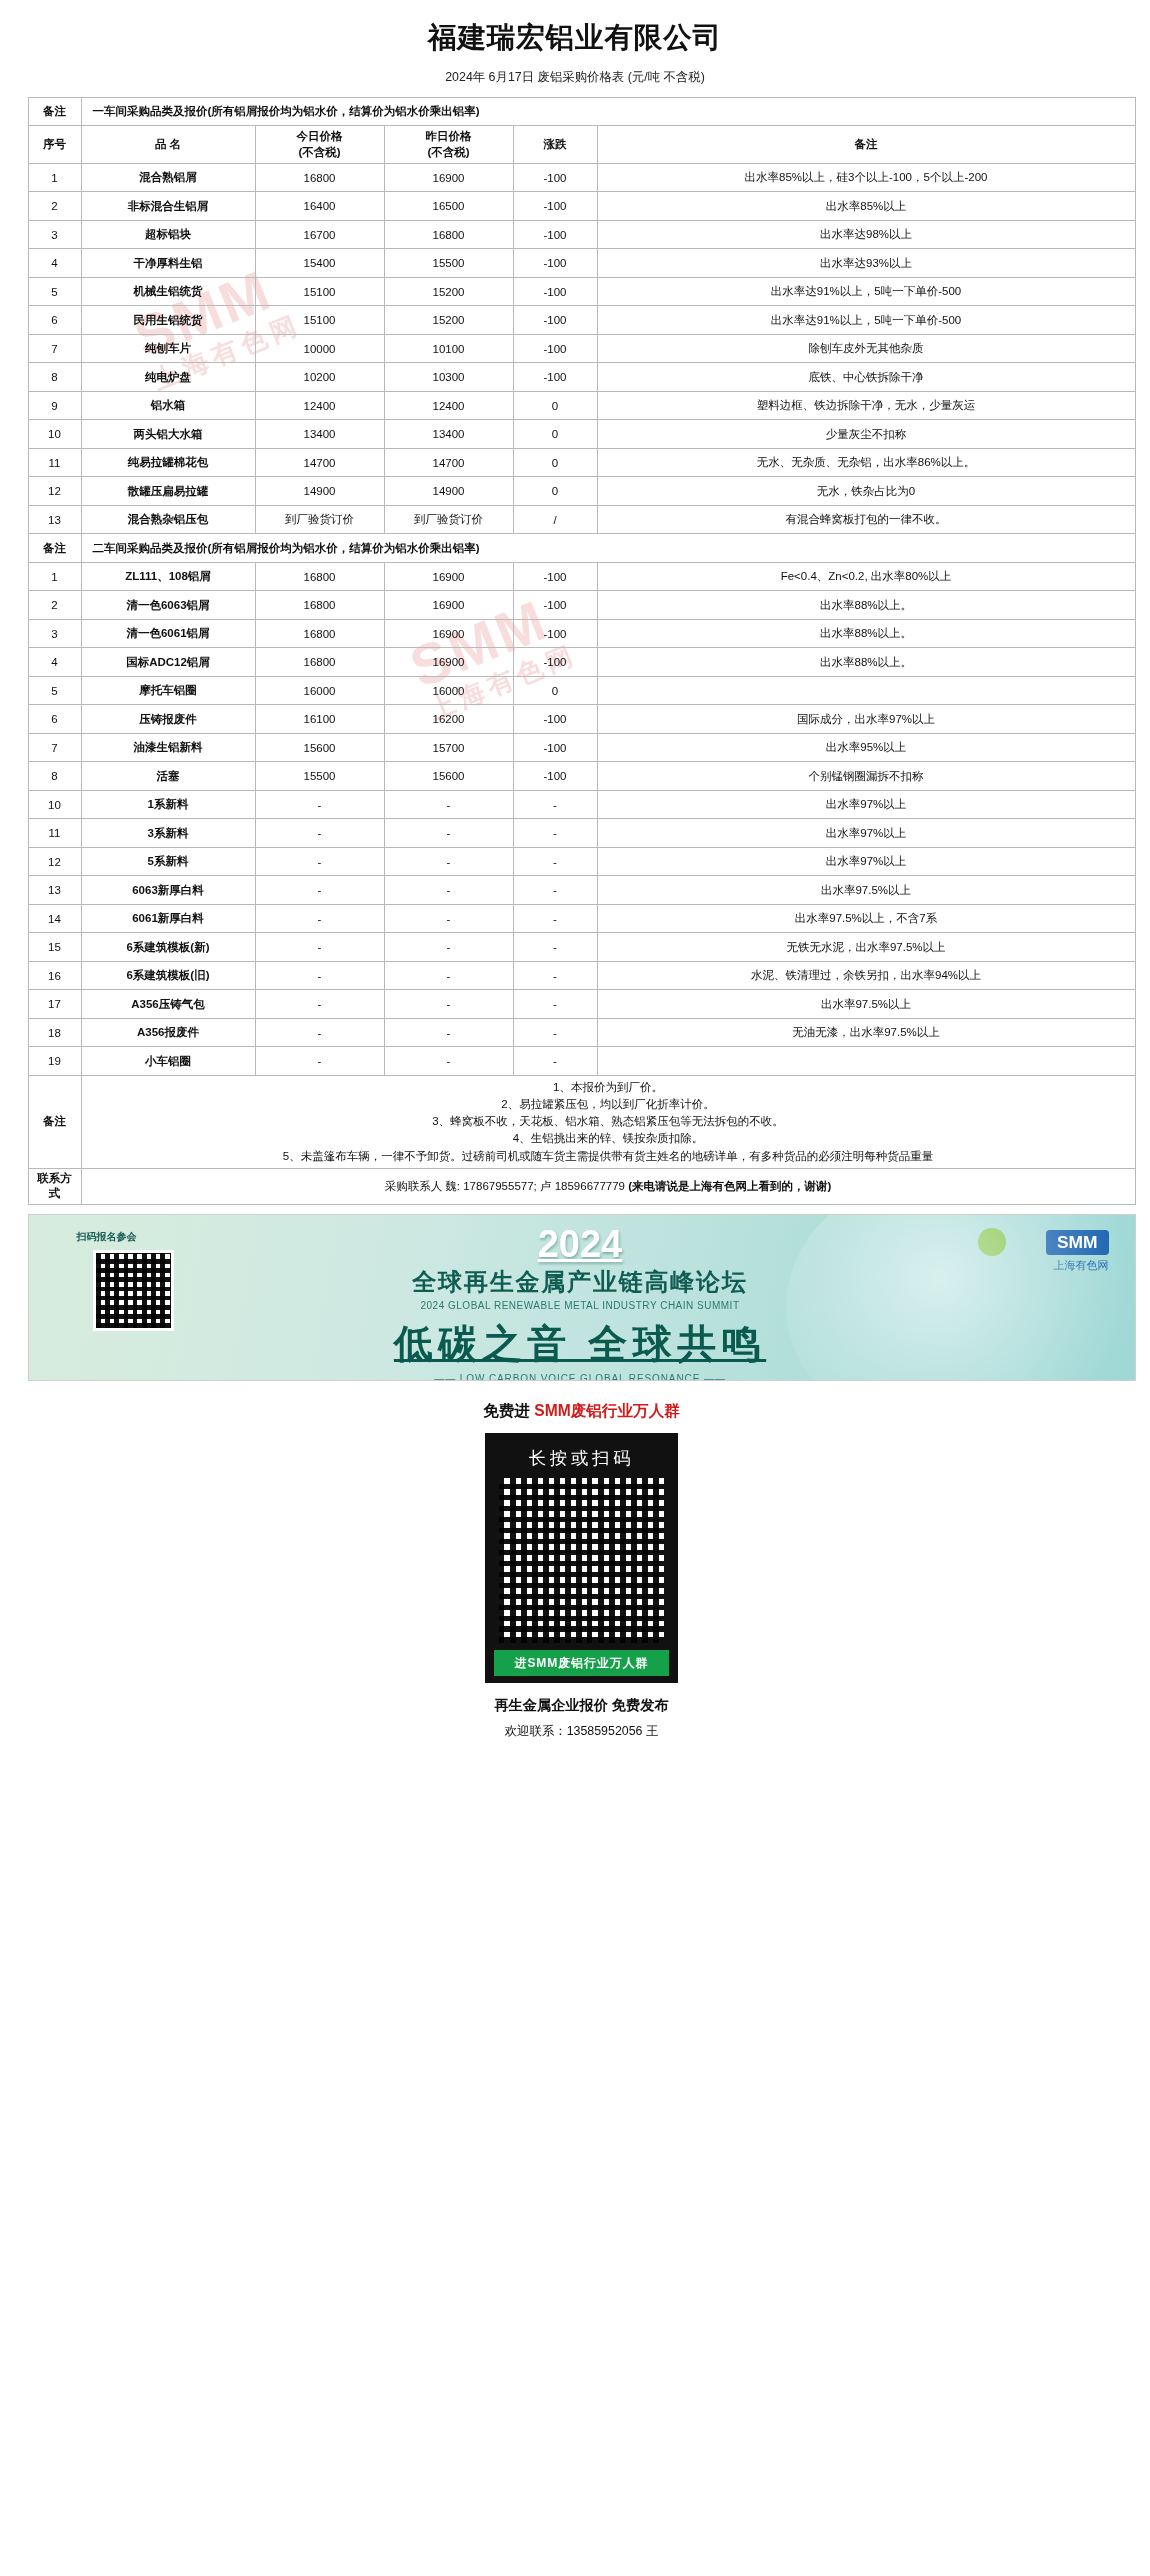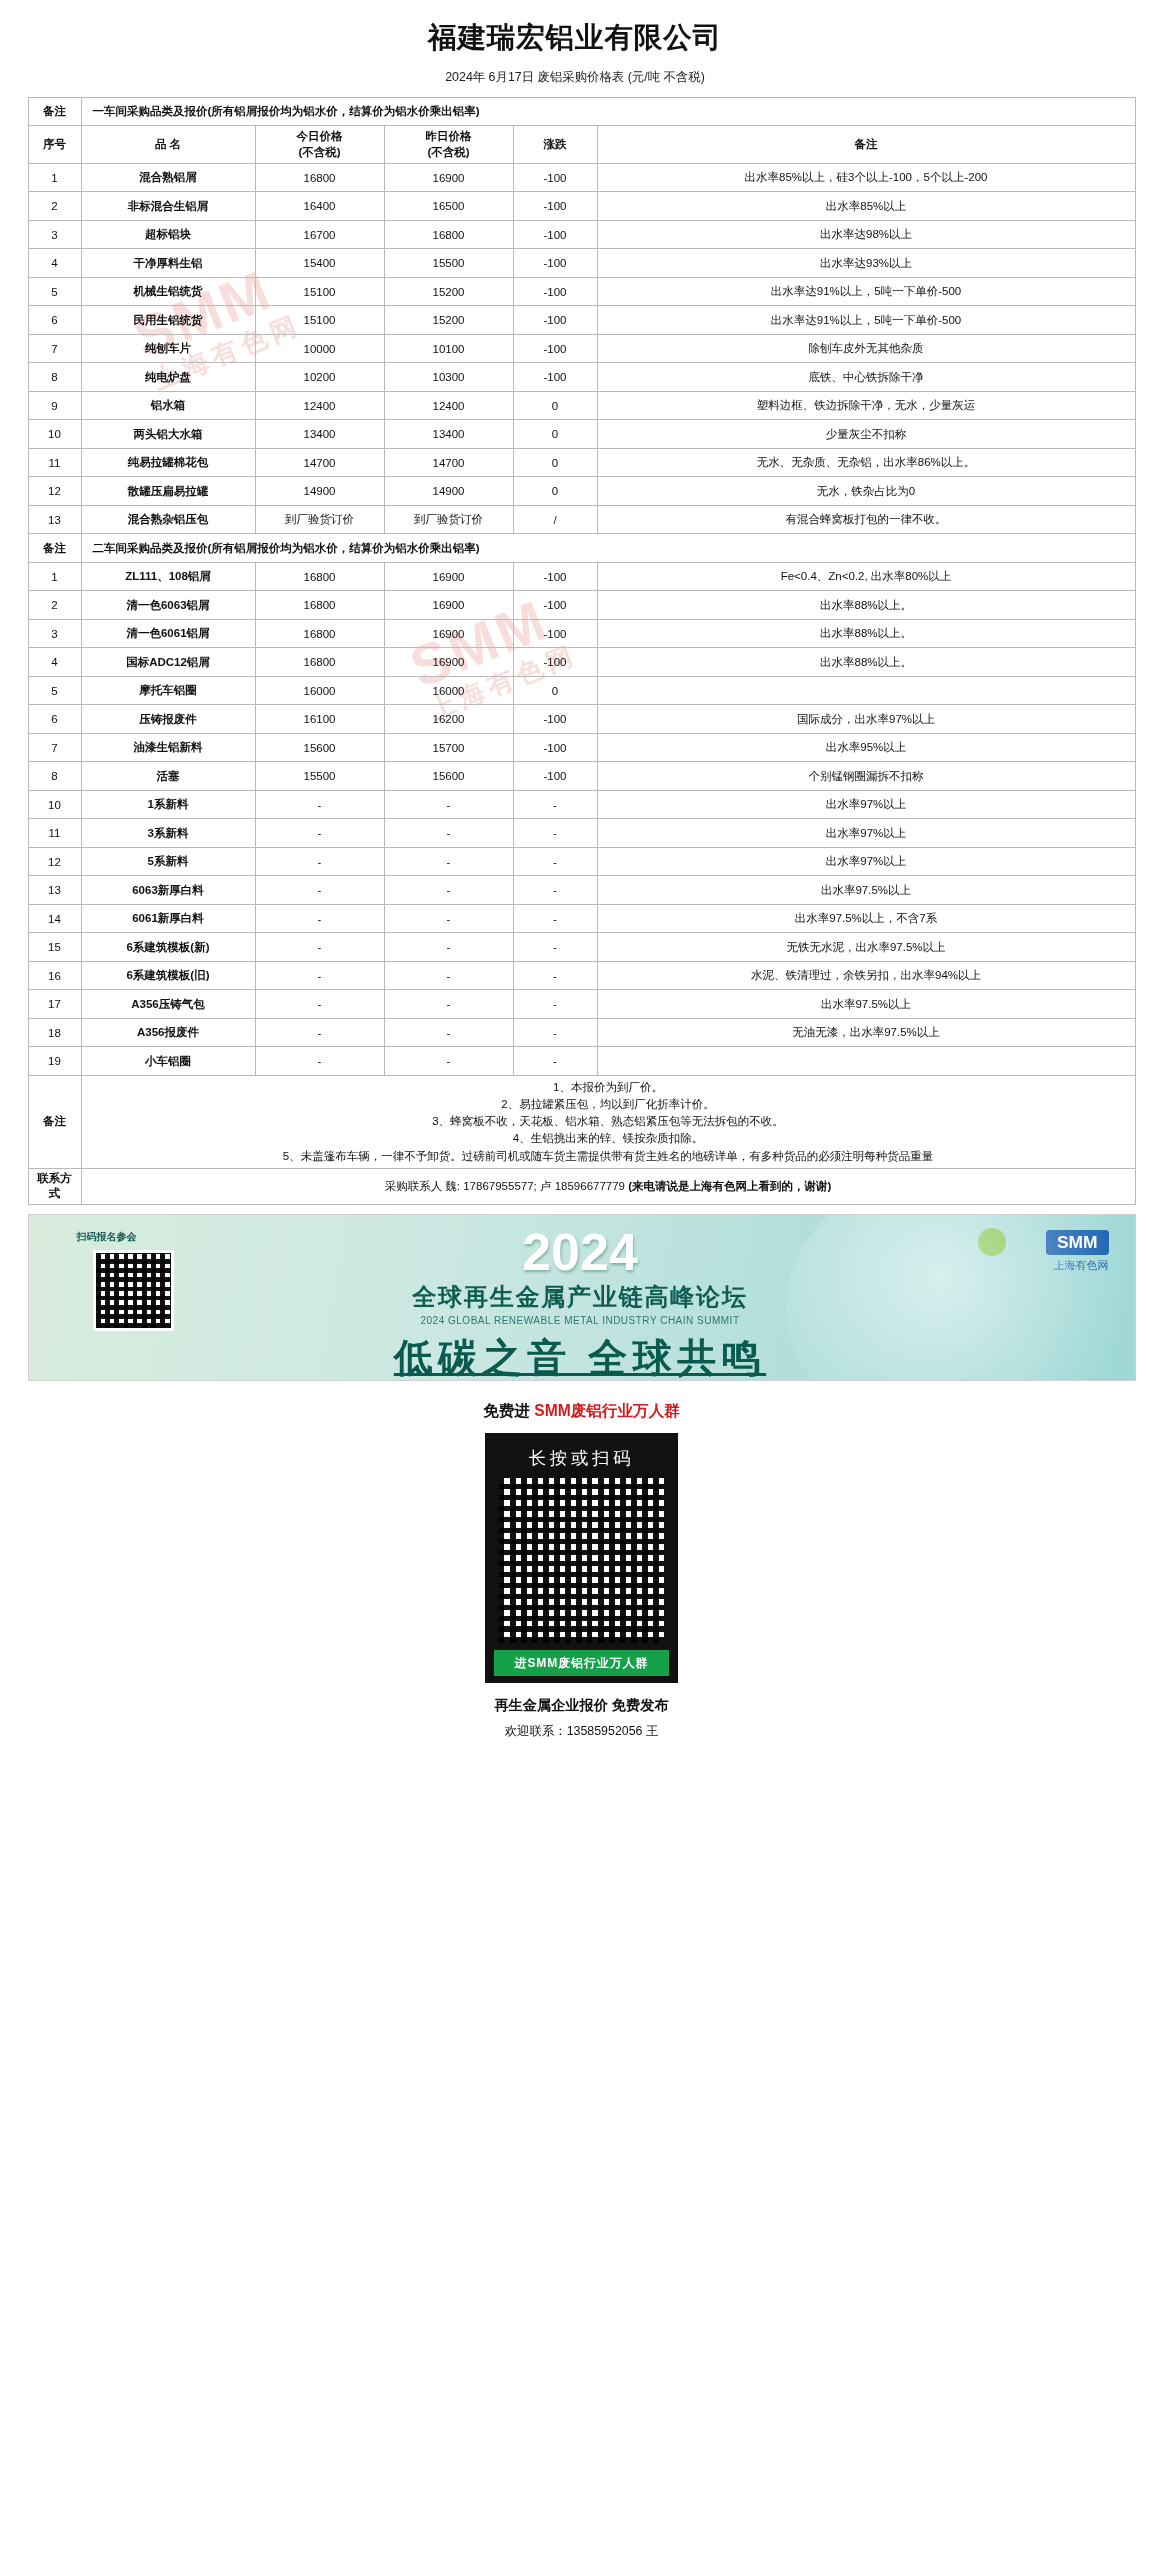--- a/index.html
+++ b/index.html
@@ -133,22 +133,22 @@
       repeating-linear-gradient(0deg,#111 0 4.6px,#fff 4.6px 9.2px);
     background-blend-mode: multiply;
     border: 3.7px solid #fff;
   }
   .bn-qr-label {
     position: absolute; left: 48px; top: 14.7px;
     font-size: 10px; color: #1b5e55; font-weight: bold;
   }
   .bn-center { position: absolute; left: 230px; top: 9.2px; width: 643px; text-align: center; }
   .bn-year {
-    font-size: 52px; font-weight: bold; color: #ffffff;
-    text-shadow: 0.9px 1.8px 2.8px rgba(0,80,70,.35); line-height: 1.05;
+    font-size: 38px; font-weight: bold; color: #ffffff;
+    text-shadow: 0.9px 1.8px 2.8px rgba(0,80,70,.35); line-height: 1.05; text-decoration: underline;
   }
   .bn-h1 { font-size: 24px; font-weight: bold; color: #0f5d52; letter-spacing: 1.8px; margin-top: 1.8px; }
   .bn-h1-en { font-size: 10px; color: #2a7a6e; letter-spacing: 0.5px; margin-top: 1.8px; }
   .bn-h2 { font-size: 39px; font-weight: bold; color: #0b5a4f; letter-spacing: 5.5px; margin-top: 5.5px; text-decoration: underline; }
   .bn-h2-en { font-size: 10px; color: #2a7a6e; letter-spacing: 0.9px; margin-top: 2.8px; }
   .bn-logo {
     position: absolute; right: 26px; top: 14.7px;
     text-align: right;
   }
   .bn-logo .smm {

